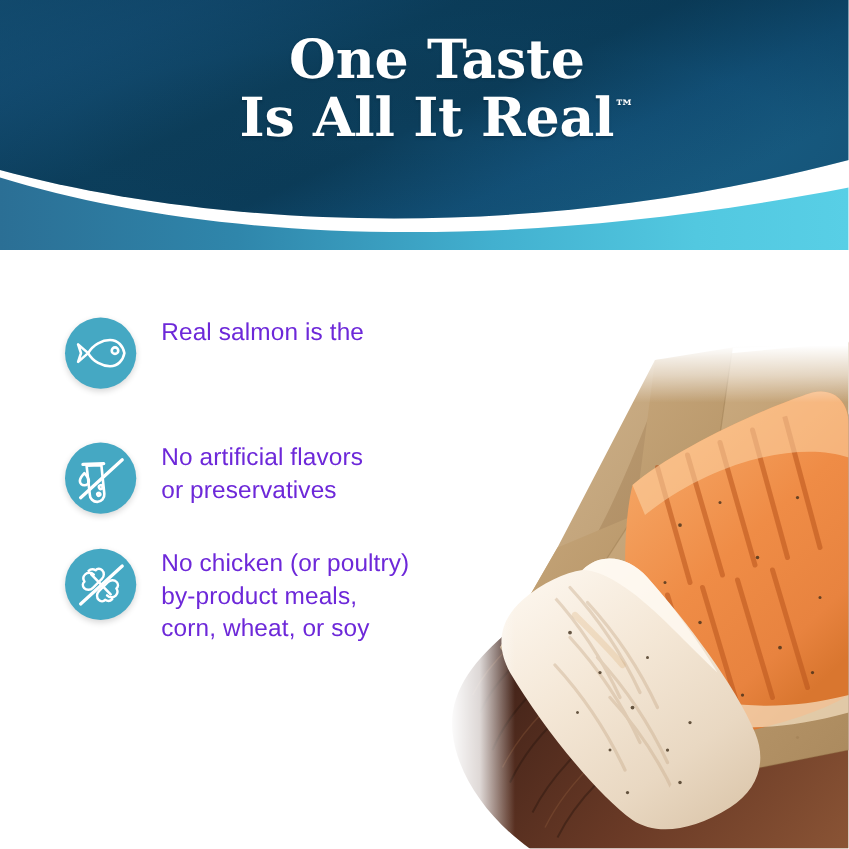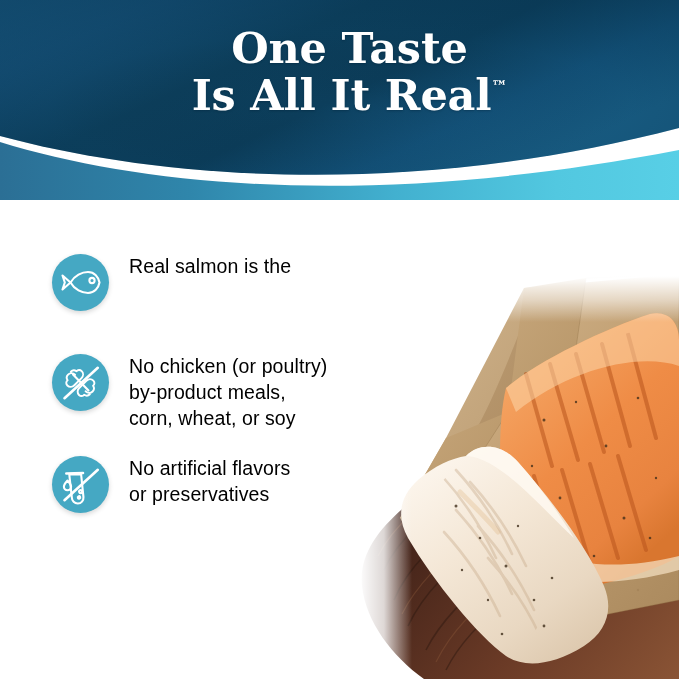--- a/index.html
+++ b/index.html
@@ -94,21 +94,21 @@
   }
   .feature-icon svg {
     position: absolute;
     left: 0; top: 0;
     width: 57px;
     height: 57px;
   }
 
   .feature-text {
     margin-left: 20px;
-    color: #000000;
+    color: #6d28d9;
     font-size: 19.5px;
     line-height: 1.33;
     font-weight: normal;
     letter-spacing: 0.1px;
     padding-top: 2px;
   }
   .feature-text .txt-line { display: block; white-space: nowrap; }
 
   
   .feature-item.f1 { margin-bottom: 41px; }
@@ -343,20 +343,46 @@
           <g fill="none" stroke="#ffffff" stroke-width="2.1" stroke-linejoin="round" stroke-linecap="round">
             <path d="M18.5,28.5 C22.5,21.5 30,18 36,18 C42.5,18 46.5,23 47.5,28.5
                      C46.5,34 42.5,39 36,39 C30,39 22.5,35.5 18.5,28.5 Z"></path>
             <path d="M18.5,28.5 L10.5,21.5 L12.8,28.5 L10.5,35.5 Z"></path>
             <circle cx="40" cy="26.5" r="2.6"></circle>
           </g>
         </svg>
       </div>
       <div class="feature-text">
         <span class="txt-line">Real salmon is the</span>
+      </div>
+    </div>
+
+    <div class="feature-item f3">
+      <div class="feature-icon">
+        <svg viewBox="0 0 57 57">
+          <g fill="none" stroke="#ffffff" stroke-width="2.1" stroke-linejoin="round" stroke-linecap="round">
+
+            <path d="M22.8,14.6 L33.6,19.4 L25.6,41.2 C24.4,44.4 20.8,45.8 17.8,44.4
+                     C14.8,43.0 13.6,39.4 15.0,36.4 Z" transform="rotate(-26 28.5 28.5)"></path>
+
+            <path d="M20.6,12.4 L35.8,19.2" stroke-width="2.6" transform="rotate(-26 28.5 28.5)"></path>
+
+            <circle cx="25.5" cy="35.0" r="1.5" transform="rotate(-26 28.5 28.5)"></circle>
+            <circle cx="21.5" cy="39.5" r="1.2" transform="rotate(-26 28.5 28.5)"></circle>
+
+            <path d="M15.5,24.5 C15.5,24.5 11.9,28.4 11.9,30.7 C11.9,32.7 13.5,34.2 15.5,34.2
+                     C17.5,34.2 19.1,32.7 19.1,30.7 C19.1,28.4 15.5,24.5 15.5,24.5 Z"></path>
+
+            <path d="M45.8,13.8 L12.5,44.2" stroke-width="2.6"></path>
+          </g>
+        </svg>
+      </div>
+      <div class="feature-text">
+        <span class="txt-line">No artificial flavors</span>
+        <span class="txt-line">or preservatives</span>
       </div>
     </div>
 
     <div class="feature-item f2">
       <div class="feature-icon">
         <svg viewBox="0 0 57 57">
           <g fill="none" stroke="#ffffff" stroke-width="2.1" stroke-linejoin="round" stroke-linecap="round">
             <path d="M20.5,16.5 C18.3,14.3 14.9,14.3 12.9,16.3 C11.2,18 11.1,20.6 12.4,22.5
                      C10.6,23.8 10.4,26.4 12.1,28.1 C14.1,30.1 17.5,30.1 19.7,27.9
                      L27.5,20.1 C29.7,17.9 29.7,14.5 27.7,12.5 C26,10.8 23.4,10.9 22.1,12.7
@@ -370,40 +396,14 @@
           </g>
         </svg>
       </div>
       <div class="feature-text">
         <span class="txt-line">No chicken (or poultry)</span>
         <span class="txt-line">by-product meals,</span>
         <span class="txt-line">corn, wheat, or soy</span>
       </div>
     </div>
 
-    <div class="feature-item f3">
-      <div class="feature-icon">
-        <svg viewBox="0 0 57 57">
-          <g fill="none" stroke="#ffffff" stroke-width="2.1" stroke-linejoin="round" stroke-linecap="round">
-
-            <path d="M22.8,14.6 L33.6,19.4 L25.6,41.2 C24.4,44.4 20.8,45.8 17.8,44.4
-                     C14.8,43.0 13.6,39.4 15.0,36.4 Z" transform="rotate(-26 28.5 28.5)"></path>
-
-            <path d="M20.6,12.4 L35.8,19.2" stroke-width="2.6" transform="rotate(-26 28.5 28.5)"></path>
-
-            <circle cx="25.5" cy="35.0" r="1.5" transform="rotate(-26 28.5 28.5)"></circle>
-            <circle cx="21.5" cy="39.5" r="1.2" transform="rotate(-26 28.5 28.5)"></circle>
-
-            <path d="M15.5,24.5 C15.5,24.5 11.9,28.4 11.9,30.7 C11.9,32.7 13.5,34.2 15.5,34.2
-                     C17.5,34.2 19.1,32.7 19.1,30.7 C19.1,28.4 15.5,24.5 15.5,24.5 Z"></path>
-
-            <path d="M45.8,13.8 L12.5,44.2" stroke-width="2.6"></path>
-          </g>
-        </svg>
-      </div>
-      <div class="feature-text">
-        <span class="txt-line">No artificial flavors</span>
-        <span class="txt-line">or preservatives</span>
-      </div>
-    </div>
-
   </div>
 </div>
 
 </body></html>

